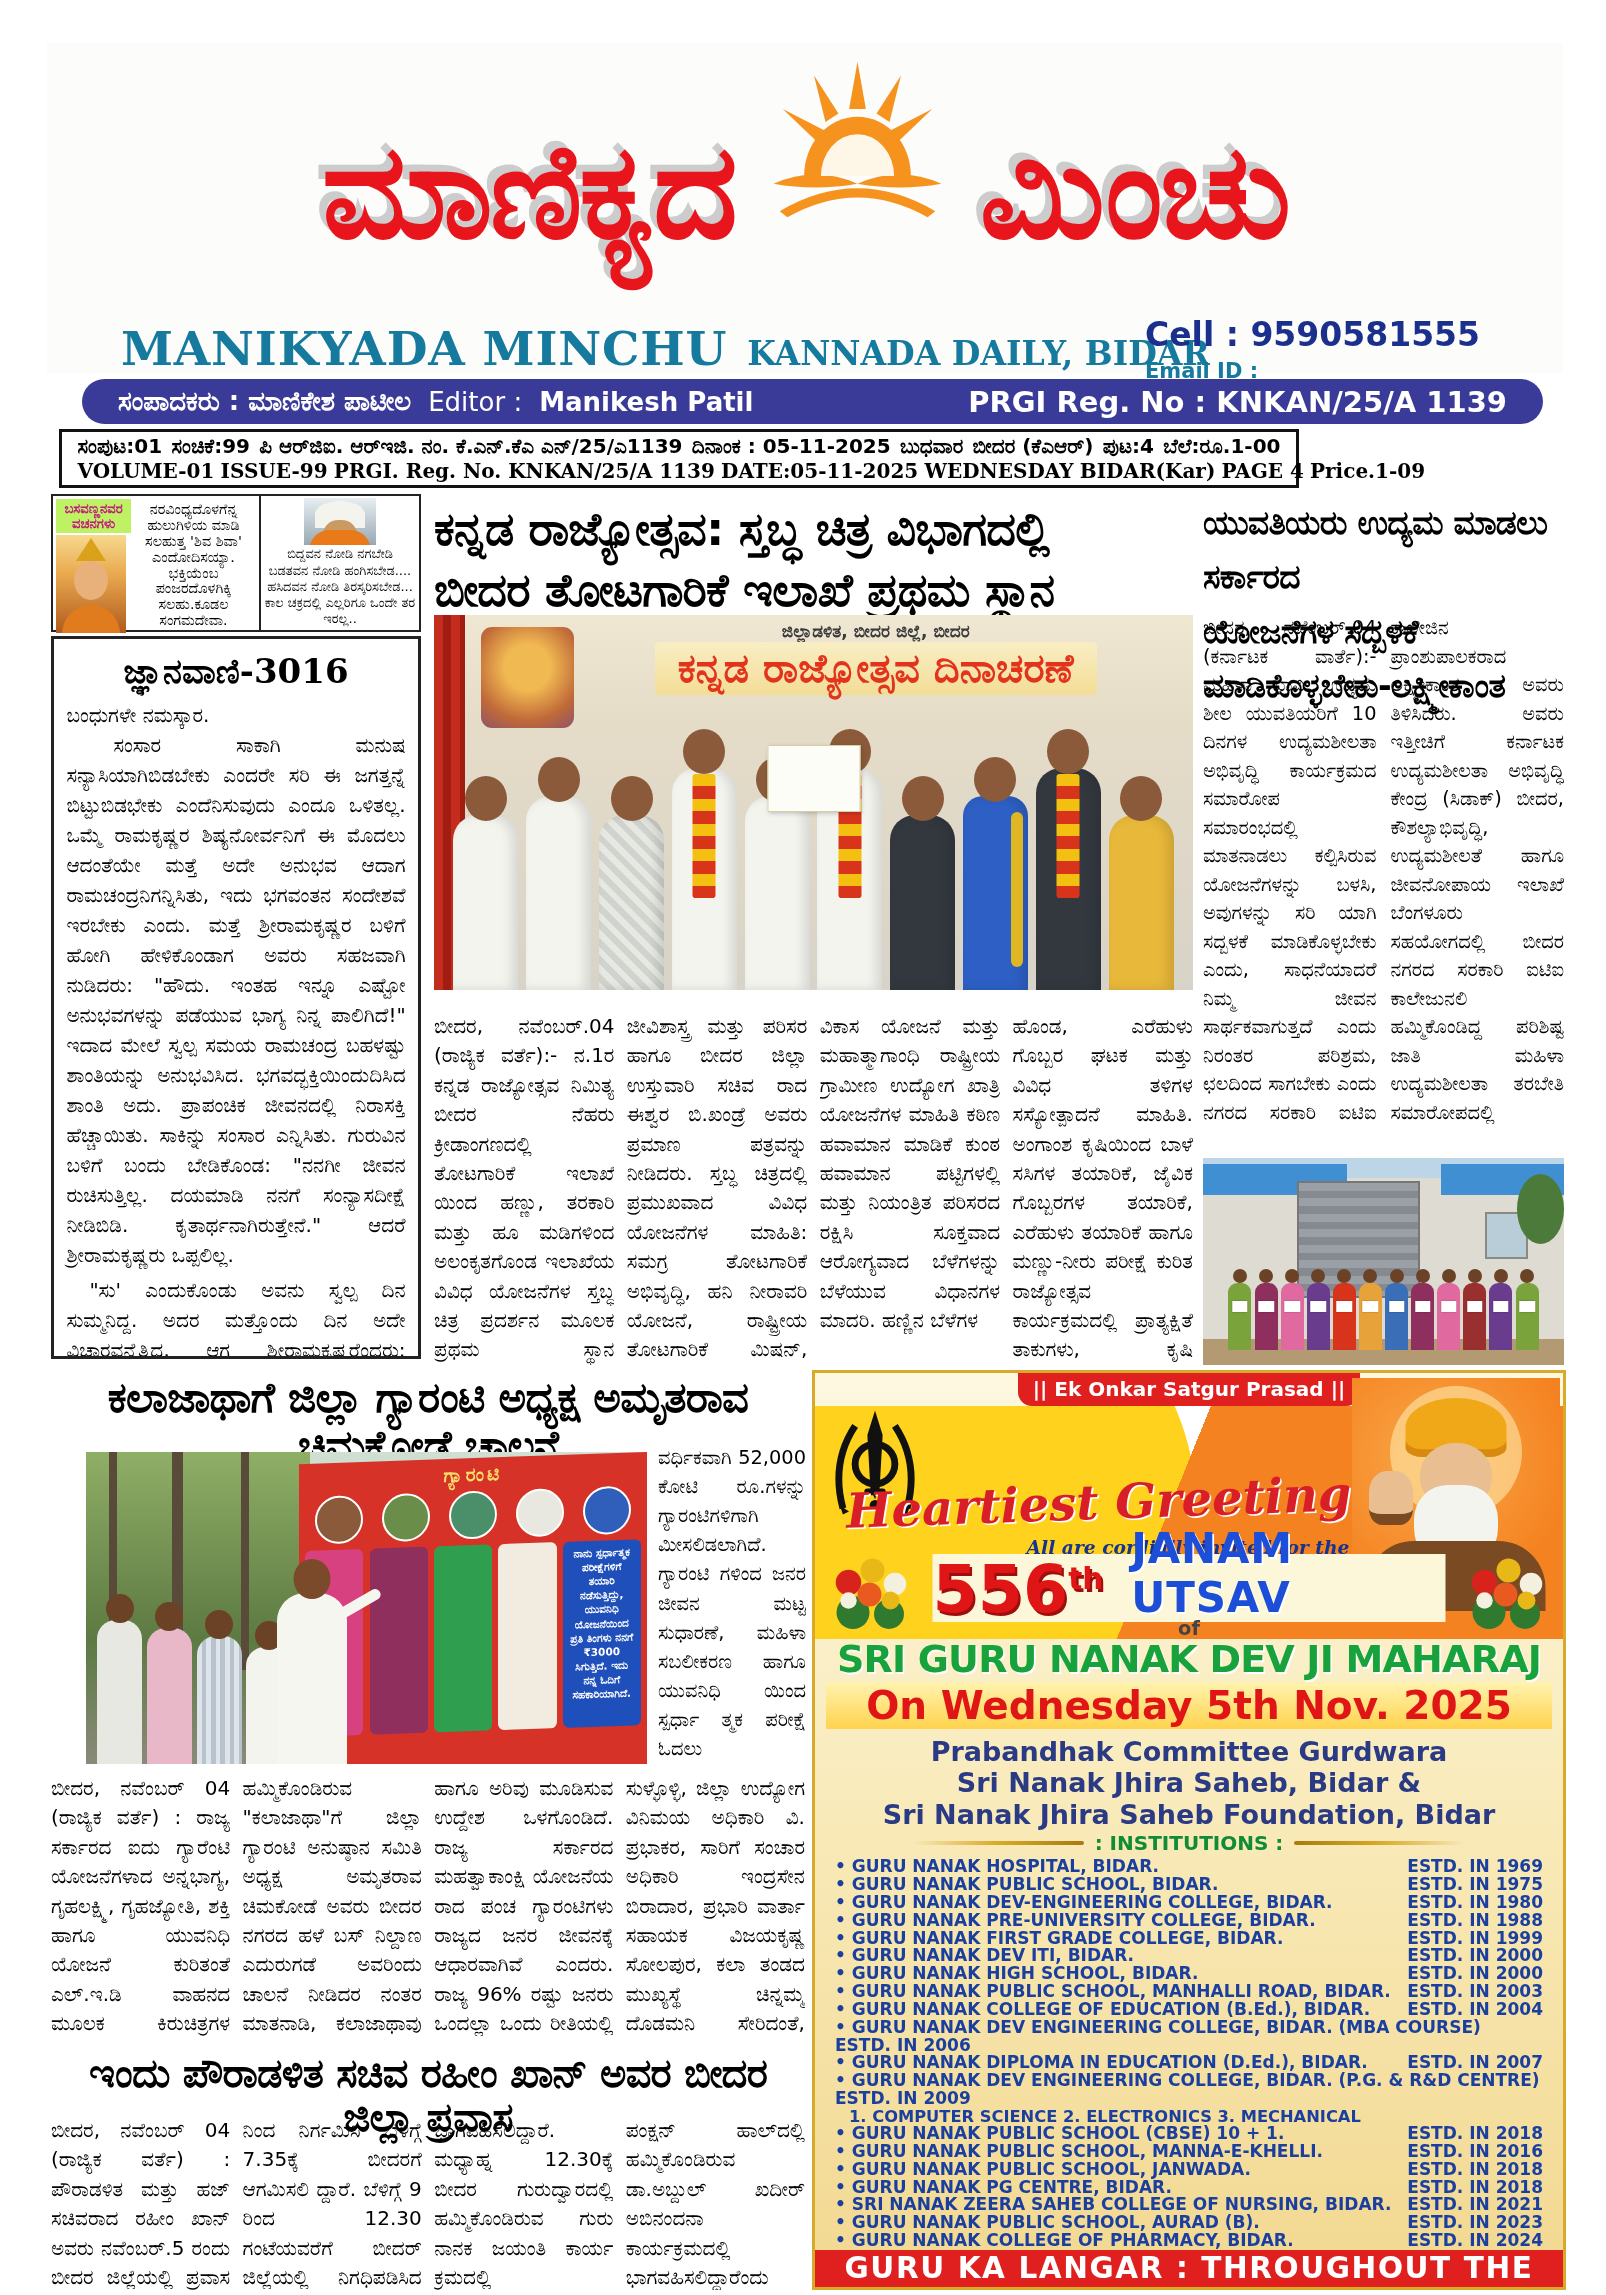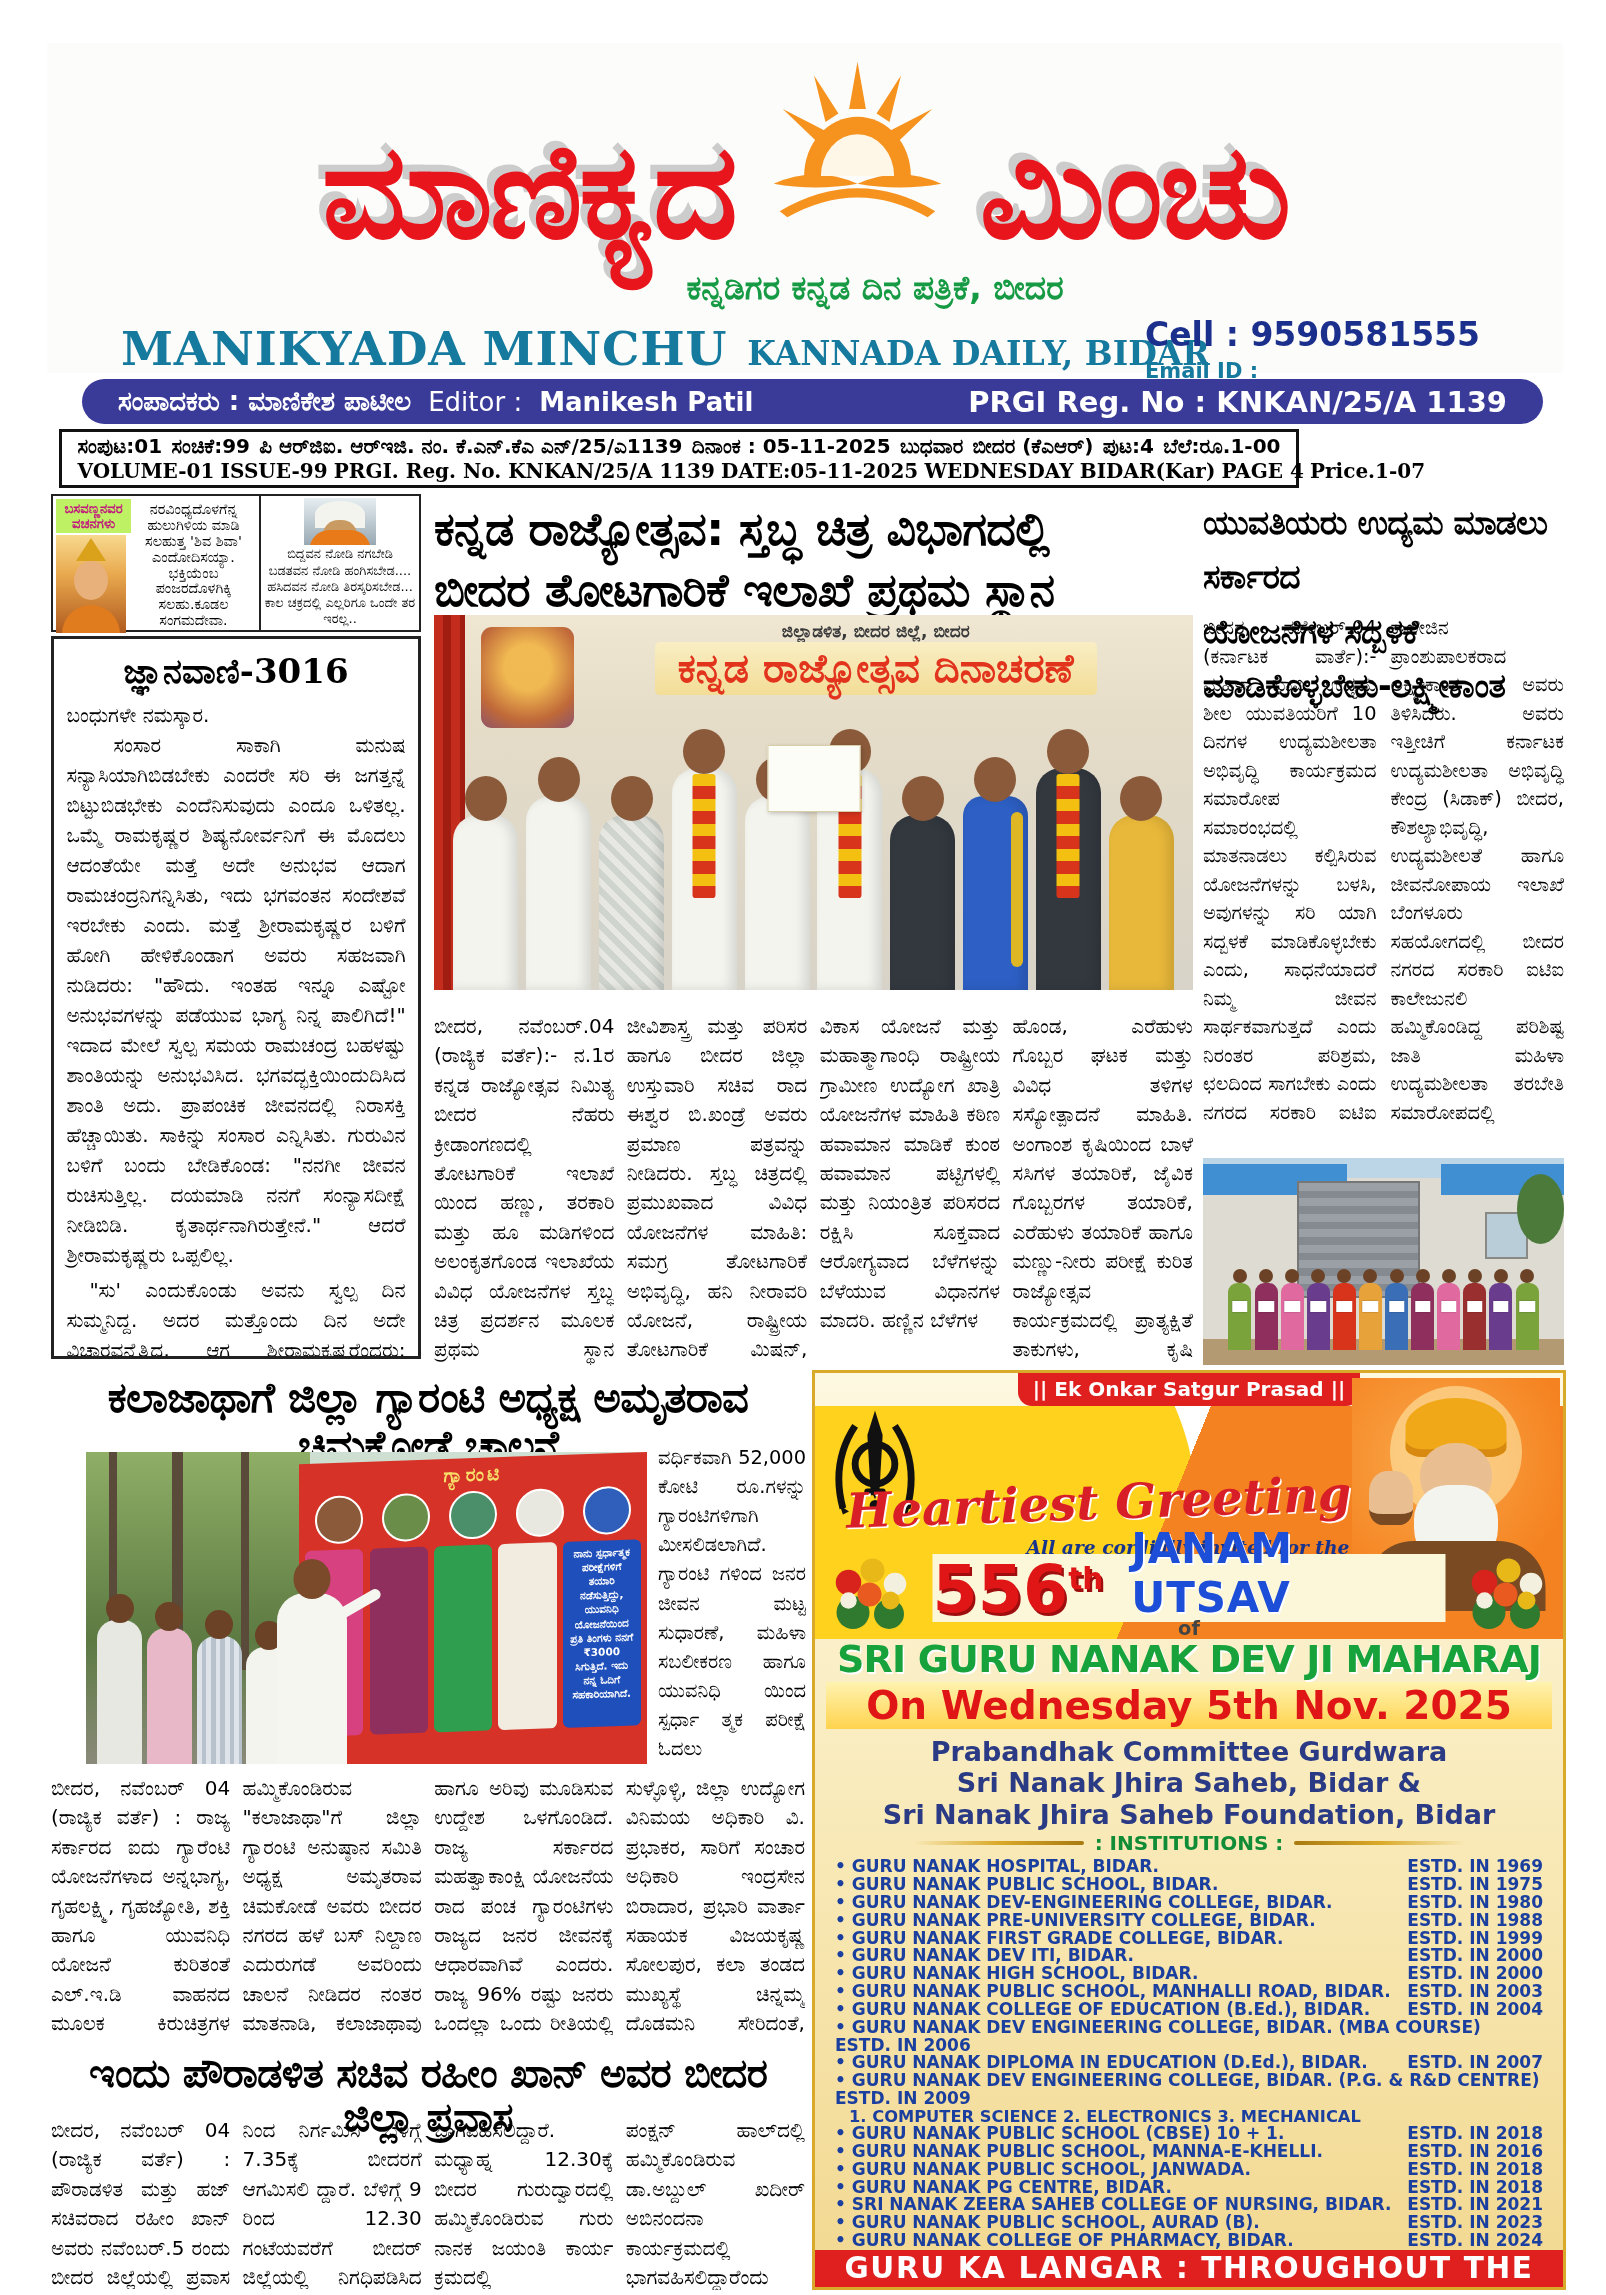--- a/index.html
+++ b/index.html
@@ -202,21 +202,20 @@
             <path d="M10,160 q55,-24 110,0 q-55,10 -110,0 z"></path>
             <path d="M230,160 q-55,-24 -110,0 q55,10 110,0 z"></path>
             <path d="M18,196 q102,-60 204,0 l-10,8 q-92,-52 -184,0 z"></path>
           </g>
           <path d="M72,150 a48,55 0 0,1 96,0 z" fill="#fef6e6"></path>
           <path d="M60,150 a60,68 0 0,1 120,0" fill="none" stroke="#f6921e" stroke-width="10"></path>
         </svg>
       </div>
       <div class="mast-title">ಮಿಂಚು</div>
     </div>
-    <div class="tagline">ಕನ್ನಡಿಗರ ಕನ್ನಡ ದಿನ ಪತ್ರಿಕೆ, ಬೀದರ</div>
     <div class="eng-row">
       <span class="eng-name">MANIKYADA MINCHU</span>
       <span class="eng-suffix">KANNADA DAILY, BIDAR</span>
     </div>
     <div class="contact">
       <div class="cell">Cell : 9590581555</div>
       <div class="email">Email ID : manikyadaminchu@gmail.com</div>
     </div>
   </div>
 
@@ -241,21 +240,21 @@
         <span>ಬೆಲೆ:ರೂ.1-00</span>
       </div>
     <div class="info-line en">
         <span>VOLUME-01</span>
         <span>ISSUE-99</span>
         <span>PRGI. Reg. No. KNKAN/25/A 1139</span>
         <span>DATE:05-11-2025</span>
         <span>WEDNESDAY</span>
         <span>BIDAR(Kar)</span>
         <span>PAGE 4</span>
-        <span>Price.1-07</span>
+        <span>Price.1-09</span>
       </div>
   </div>
 
   <div class="top-boxes">
     <div class="vachana-box">
       <div class="vachana-left">
         <div class="vachana-title">ಬಸವಣ್ಣನವರ ವಚನಗಳು</div>
         <div class="basava-img">
           <div class="basava-crown"></div>
             <div class="basava-face"></div>

